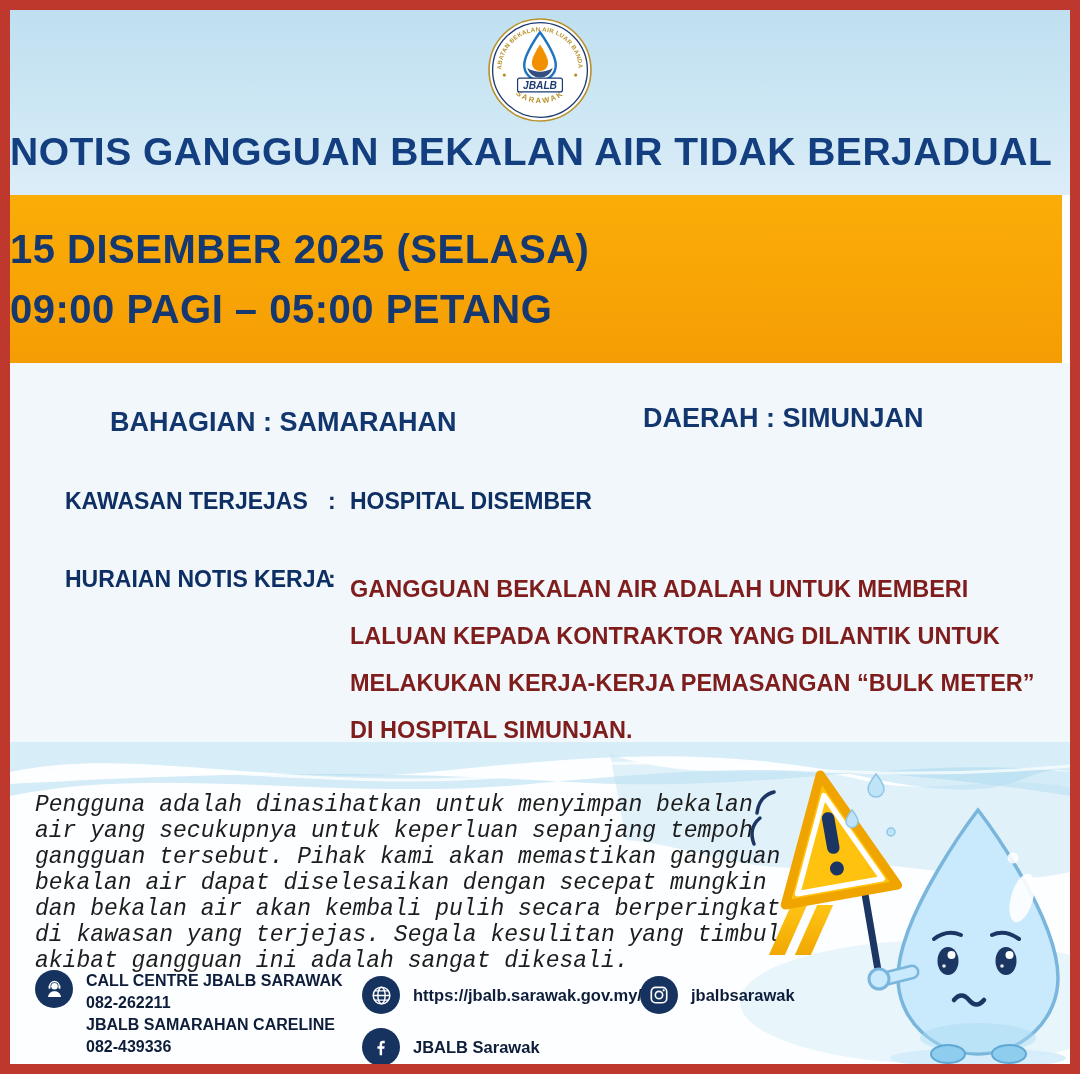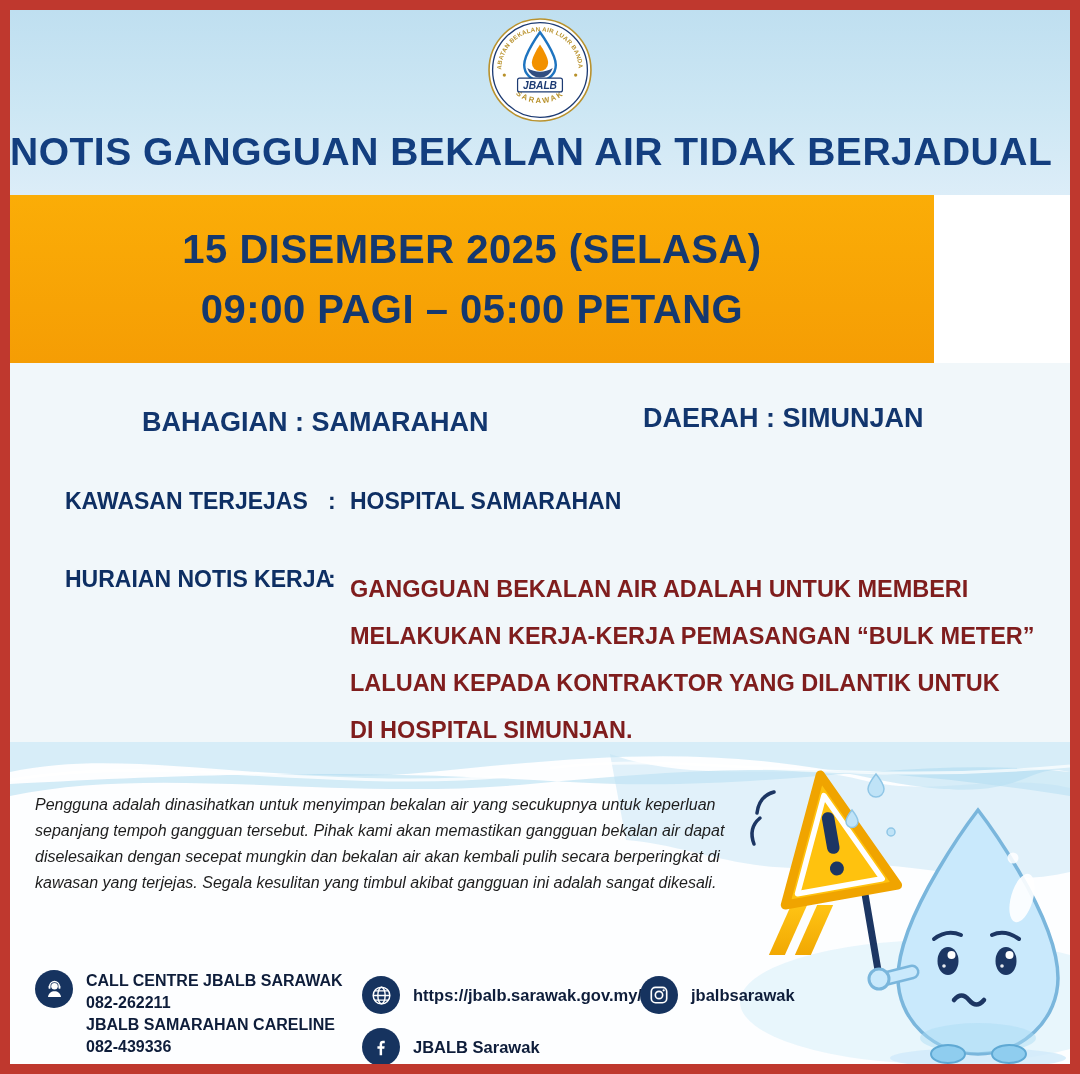--- a/index.html
+++ b/index.html
@@ -17,47 +17,47 @@
     background:linear-gradient(180deg,#bfdff0 0%, #cde7f4 55%, #dcedf8 100%);
   }
   .logo-wrap { left:50%; top:7px; transform:translateX(-50%); width:106px; height:106px; }
   .title {
     left:0; top:120px; width:100%; text-align:left;
     font-size:39px; font-weight:bold; color:#133e7f; letter-spacing:.5px;
   }
 
   
   .band {
-    left:0; top:185px; width:924px; height:168px;
+    left:0; top:185px; width:1052px; height:168px;
     background:linear-gradient(180deg,#fbad07 0%, #f59d04 100%);
-    display:flex; flex-direction:column; align-items:center; justify-content:center; gap:15px;
+    display:flex; flex-direction:column; justify-content:center; gap:15px;
   }
   .band .date, .band .time {
     font-size:40px; font-weight:bold; color:#14386f; letter-spacing:.5px;
   }
 
   
   .content { left:0; top:353px; width:1060px; height:379px; background:#f1f7fa; }
-  .bahagian { left:100px; top:44px; font-size:27px; font-weight:bold; color:#12366e;margin-left:32px; }
+  .bahagian { left:100px; top:44px; font-size:27px; font-weight:bold; color:#12366e; }
   .daerah   { left:633px; top:40px; font-size:27px; font-weight:bold; color:#12366e; }
   .k-label  { left:55px;  top:125px; font-size:23px; font-weight:bold; color:#0e2f63; }
   .k-colon  { left:318px; top:125px; font-size:23px; font-weight:bold; color:#0e2f63; }
   .k-value  { left:340px; top:125px; font-size:23px; font-weight:bold; color:#0e2f63; }
   .h-label  { left:55px;  top:203px; font-size:23px; font-weight:bold; color:#0e2f63; }
   .h-colon  { left:318px; top:203px; font-size:23px; font-weight:bold; color:#0e2f63; }
   .h-lines  { left:340px; top:203px; }
   .h-line   { font-size:23.5px; font-weight:bold; color:#7f1d1d; line-height:47px; white-space:nowrap; }
 
   
   .footer { left:0; top:732px; width:1060px; height:322px; background:#fdfeff; }
   .waves  { position:absolute; left:0; top:0; pointer-events:none; }
   .disclaimer {
     left:25px; top:50px; width:748px;
-    font-family:Liberation Sans, sans-serif; font-style:italic;
-    font-size:16px; line-height:26px; color:#1d1d1d;
+    font-family:Liberation Mono, monospace; font-style:italic;
+    font-size:23px; line-height:26px; color:#1d1d1d;
   }
   .hubungi-bar {
     left:0; top:163px; width:756px; height:50px;
     background:linear-gradient(180deg,#ffc414 0%, #f1a803 100%);
     clip-path:polygon(0 0, 100% 0, calc(100% - 22px) 100%, 0 100%);
     display:flex; align-items:center; justify-content:center;
   }
   .hubungi-bar span { font-size:27px; font-weight:bold; color:#14386f; letter-spacing:1px; }
   .stripe {
     top:163px; width:16px; height:50px;
@@ -117,28 +117,28 @@
     <div class="date">15 DISEMBER 2025 (SELASA)</div>
     <div class="time">09:00 PAGI – 05:00 PETANG</div>
   </div>
 
   <div class="content abs">
     <div class="bahagian abs">BAHAGIAN : SAMARAHAN</div>
     <div class="daerah abs">DAERAH : SIMUNJAN</div>
 
     <div class="k-label abs">KAWASAN TERJEJAS</div>
     <div class="k-colon abs">:</div>
-    <div class="k-value abs">HOSPITAL SAMARAHAN</div>
+    <div class="k-value abs">HOSPITAL DISEMBER</div>
 
     <div class="h-label abs">HURAIAN NOTIS KERJA</div>
     <div class="h-colon abs">:</div>
     <div class="h-lines abs">
       <div class="h-line">GANGGUAN BEKALAN AIR ADALAH UNTUK MEMBERI</div>
+      <div class="h-line">LALUAN KEPADA KONTRAKTOR YANG DILANTIK UNTUK</div>
       <div class="h-line">MELAKUKAN KERJA-KERJA PEMASANGAN “BULK METER”</div>
-      <div class="h-line">LALUAN KEPADA KONTRAKTOR YANG DILANTIK UNTUK</div>
       <div class="h-line">DI HOSPITAL SIMUNJAN.</div>
     </div>
   </div>
 
   <div class="footer abs">
 
     <svg class="waves" width="1060" height="322" viewBox="0 0 1060 322">
       <path d="M0 30 C120 4 260 46 420 30 S 700 2 860 36 S 1010 18 1060 30 L1060 0 L0 0 Z" fill="#cde9f6" opacity=".8"></path>
       <path d="M0 54 C150 22 330 60 520 42 S 830 18 1060 54 L1060 30 C 900 12 760 52 560 40 S 220 30 0 42 Z" fill="#a9d9ef" opacity=".5"></path>
       <path d="M600 12 C 690 44 780 18 852 38 C 922 56 992 30 1060 46 L1060 130 C 980 150 900 114 818 124 C 738 134 676 102 616 98 Z" fill="#bfe3f4" opacity=".45"></path>

